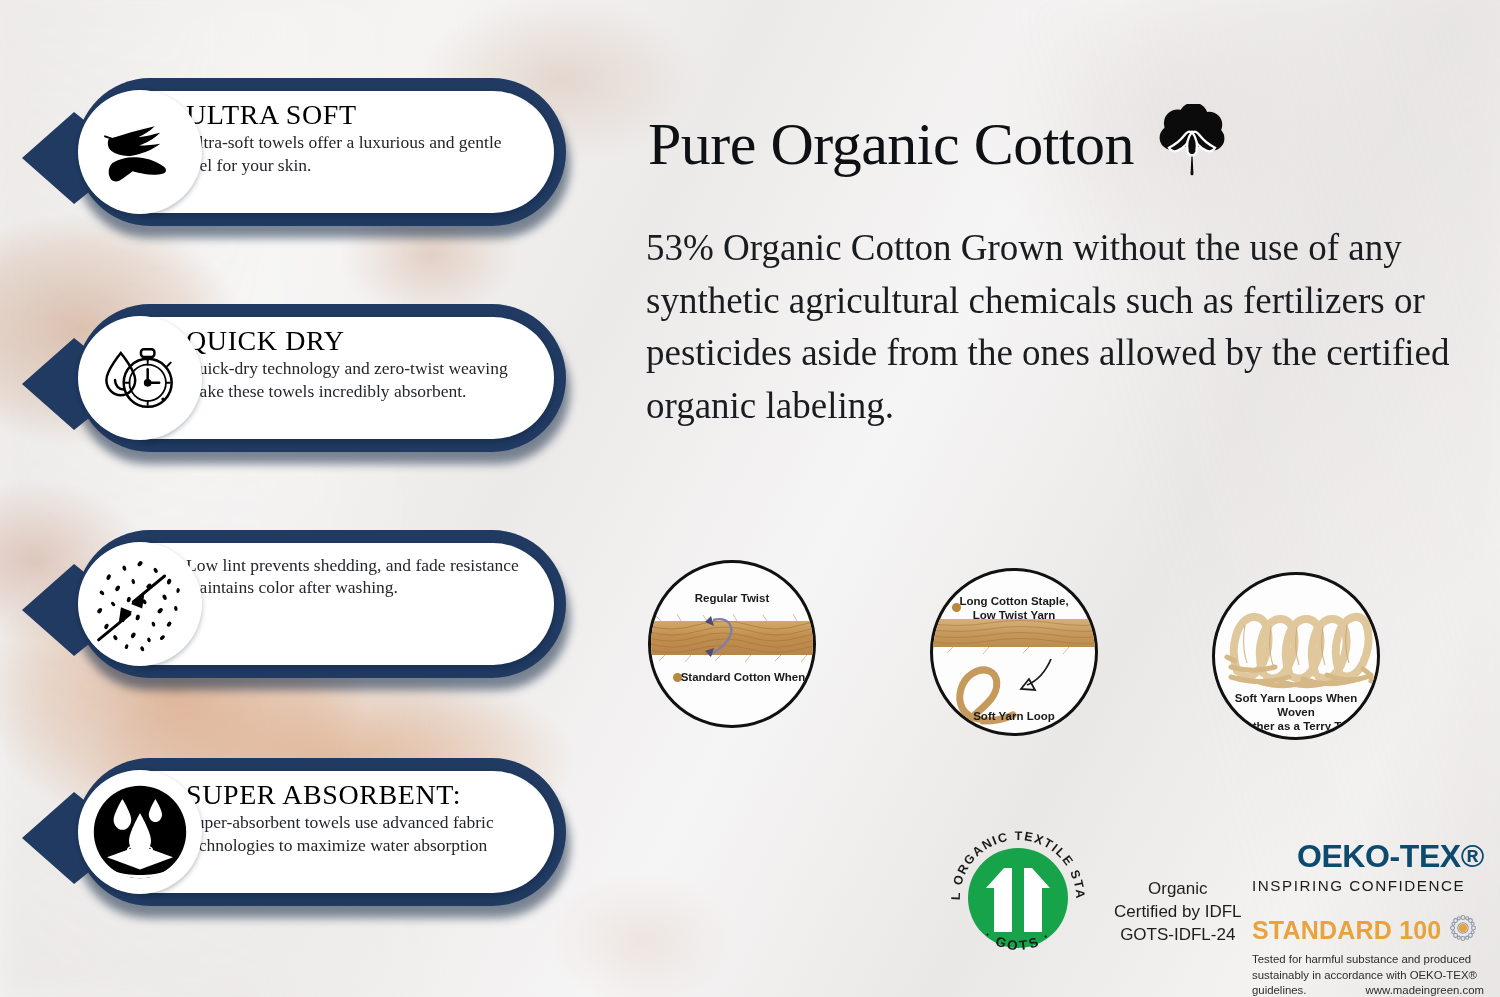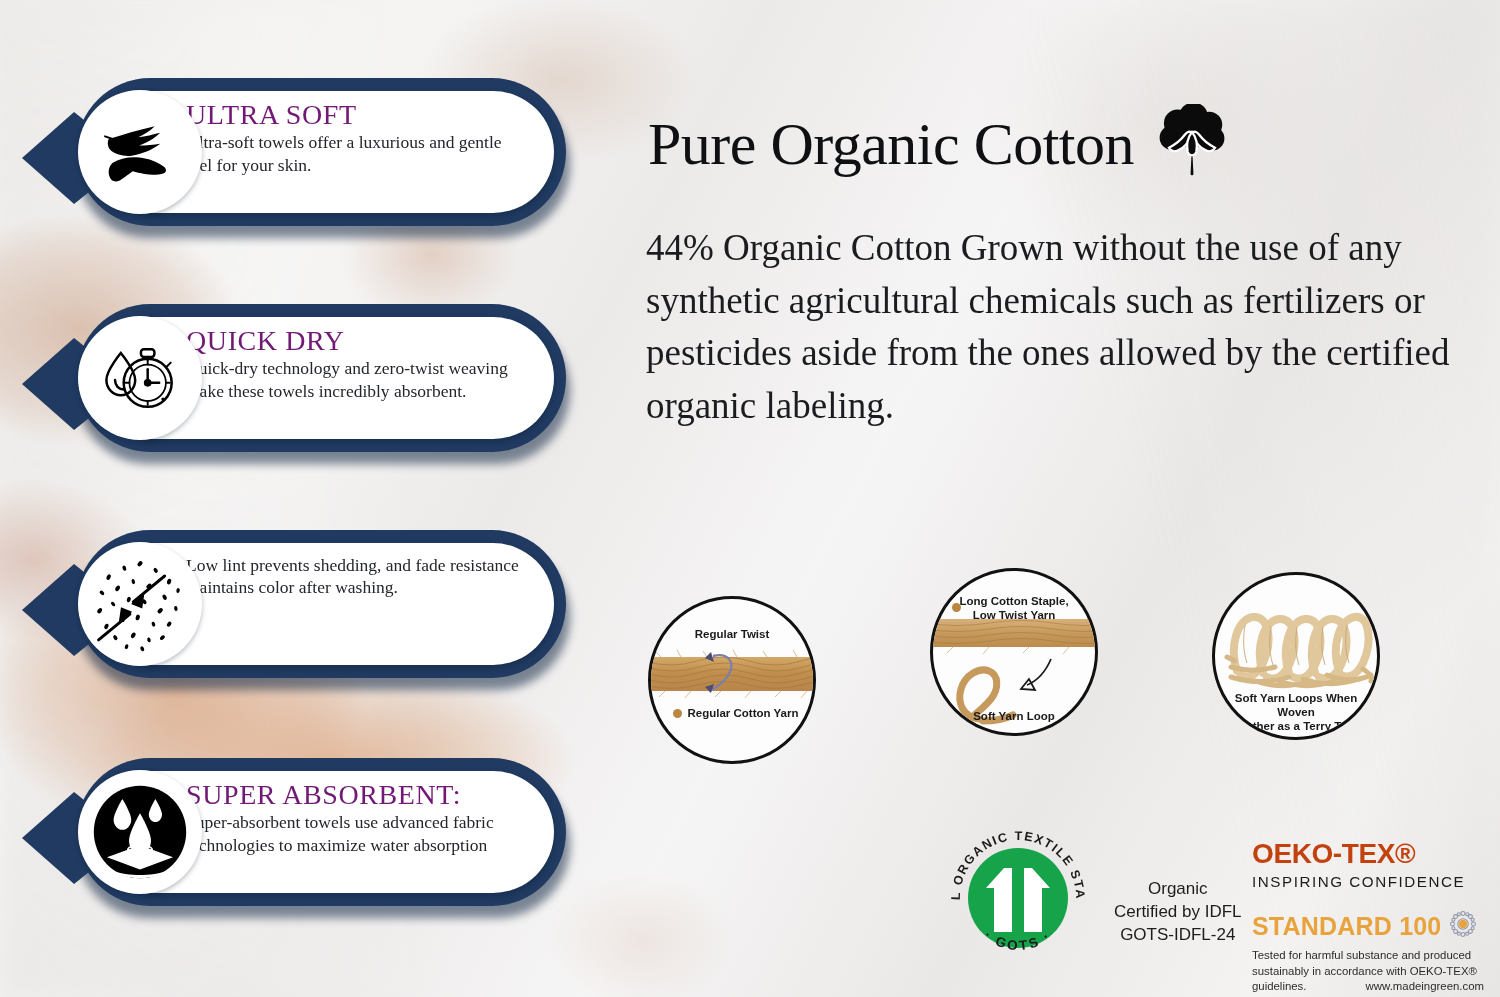--- a/index.html
+++ b/index.html
@@ -99,21 +99,21 @@
     background: #ffffff;
     border-radius: 0 62px 62px 0;
     box-shadow: 0 3px 6px rgba(10,25,45,0.33);
     padding: 9px 26px 0 44px;
   }
 
   .f-title {
     font-family: "Liberation Serif", serif;
     font-size: 28px;
     letter-spacing: 0.6px;
-    color: #701a75;
+    color: #000000;
     line-height: 1.05;
     white-space: nowrap;
   }
 
   .f-desc {
     font-family: "Liberation Serif", serif;
     font-size: 17.5px;
     color: #23262b;
     line-height: 1.28;
     margin-top: 2px;
@@ -208,25 +208,26 @@
     font-size: 17px;
     line-height: 1.34;
     color: #1d1d1d;
     text-align: center;
     white-space: pre-line;
   }
 
   #oeko { position: absolute; left: 1252px; top: 840px; width: 232px; }
   #oeko .o-title {
     font-family: "Liberation Sans", sans-serif;
-    font-size: 28px;
+    font-size: 32px;
     font-weight: 700;
     letter-spacing: -0.4px;
-    color: #c2410c;
+    color: #0c4a6e;
     line-height: 1;
+    text-align: right;
   }
   #oeko .o-sub {
     font-family: "Liberation Sans", sans-serif;
     font-size: 15.2px;
     font-weight: 400;
     letter-spacing: 1.55px;
     color: #1b1b1b;
     margin-top: 5px;
   }
   #oeko .o-std-row {
@@ -399,26 +400,26 @@
         </g>
         <g fill="#0b0b0b" stroke="#fff" stroke-width="3.2">
           <path d="M50 40 C46 52 40 60 30 64 C25 66 20 64 18 60 C26 56 34 50 40 42 C43 38 47 36 50 40 Z"></path>
           <path d="M50 40 C54 52 60 60 70 64 C75 66 80 64 82 60 C74 56 66 50 60 42 C57 38 53 36 50 40 Z"></path>
           <path d="M50 38 C56 46 58 56 56 66 C54 72 46 72 44 66 C42 56 44 46 50 38 Z"></path>
         </g>
       </svg>
     </span>
   </div>
 
-  <div id="body-copy">44% Organic Cotton Grown without the use of any synthetic agricultural chemicals such as fertilizers or pesticides aside from the ones allowed by the certified organic labeling.</div>
-
-  <div class="yarn" style="left:648px; top:596px;">
+  <div id="body-copy">53% Organic Cotton Grown without the use of any synthetic agricultural chemicals such as fertilizers or pesticides aside from the ones allowed by the certified organic labeling.</div>
+
+  <div class="yarn" style="left:648px; top:560px;">
     <div class="yarn-lbl" style="top:28px;">Regular Twist</div>
     <div class="yarn-bullet" style="left:22px; top:110px;"></div>
-    <div class="yarn-lbl" style="top:107px; padding-left:22px;">Regular Cotton Yarn</div>
+    <div class="yarn-lbl" style="top:107px; padding-left:22px;">Standard Cotton When</div>
     <svg width="168" height="168" viewBox="0 0 168 168" style="position:absolute; left:0; top:0;">
       <defs>
         <linearGradient id="yg1" x1="0" y1="0" x2="0" y2="1">
           <stop offset="0%" stop-color="#d3a968"></stop>
           <stop offset="45%" stop-color="#c08f4e"></stop>
           <stop offset="100%" stop-color="#b8854a"></stop>
         </linearGradient>
       </defs>
       <rect x="-6" y="58" width="182" height="34" fill="url(#yg1)"></rect>
       <g stroke="#a8763c" stroke-width="0.9" opacity="0.75" fill="none">

